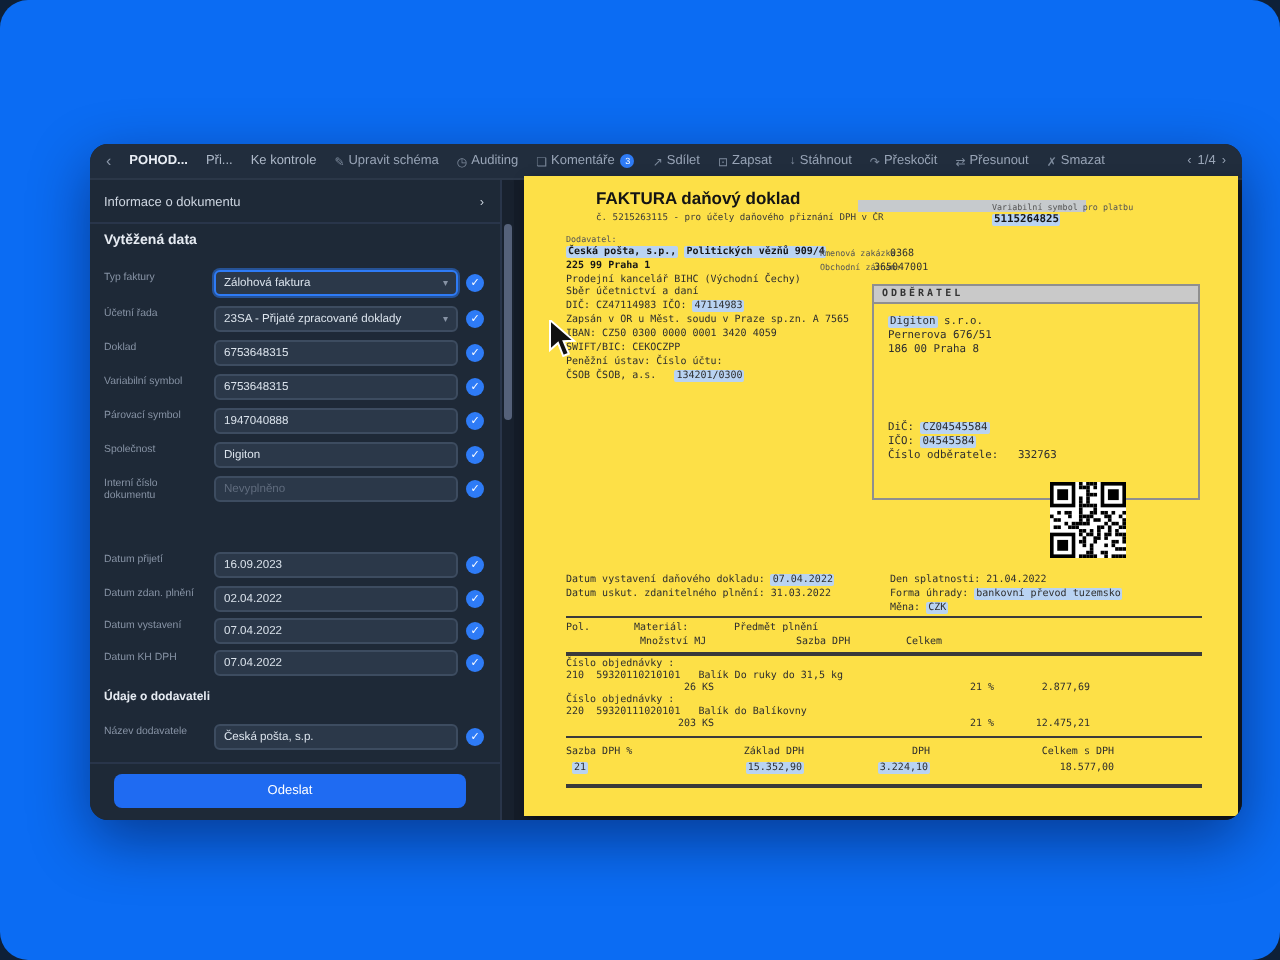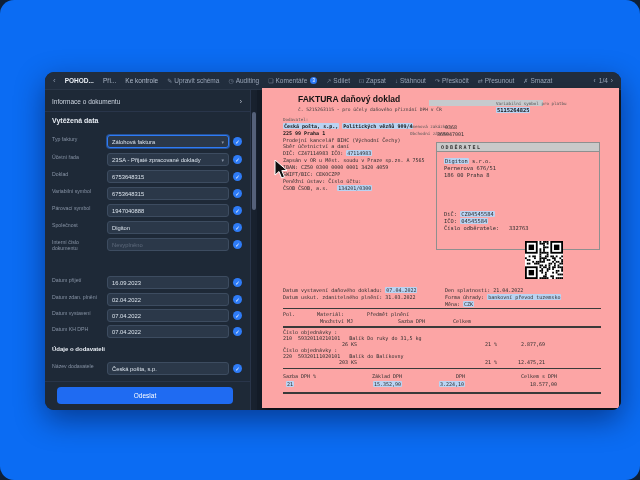--- a/index.html
+++ b/index.html
@@ -46,21 +46,21 @@
   .submit { position:absolute; left:12px; top:297px; width:176px; height:17px; background:#1f6bf2;
             border:none; border-radius:4px; color:#fff; font-size:6.5px;
             display:flex; align-items:center; justify-content:center; }
 
   
   .panel-scroll { position:absolute; left:206px; top:18px; width:6px; bottom:0; background:#18212e; }
   .panel-thumb { position:absolute; left:1px; width:4px; top:22px; height:98px; background:#55617a; border-radius:2px; }
 
   
   .viewer { position:absolute; left:212px; top:18px; right:0; bottom:0; background:#141c28; }
-  .page { position:absolute; left:217px; top:16px; width:357px; height:320px; background:#fca5a5;
+  .page { position:absolute; left:217px; top:16px; width:357px; height:320px; background:#fde047;
           box-shadow:2px 3px 6px rgba(0,0,0,.5); font-family:"DejaVu Sans Mono", monospace;
           color:#2e2e2e; }
   .abs { position:absolute; white-space:nowrap; }
   .doc-title { font-family:"Liberation Sans", sans-serif; font-weight:bold; font-size:8.5px; color:#141414; }
   .doc-sub { font-size:4.6px; color:#3a3a3a; }
   .m5 { font-size:5px; } .m55 { font-size:5.4px; } .m42 { font-size:4.2px; color:#555; }
   .b { font-weight:bold; color:#161616; }
   .hl { background:#b9d3f2; border-radius:1px; padding:0 1px; }
   .graybar { position:absolute; background:#c6cacd; }
   .custbox { position:absolute; left:174px; top:54px; width:164px; height:108px; border:1px solid #8f8f8f; }

